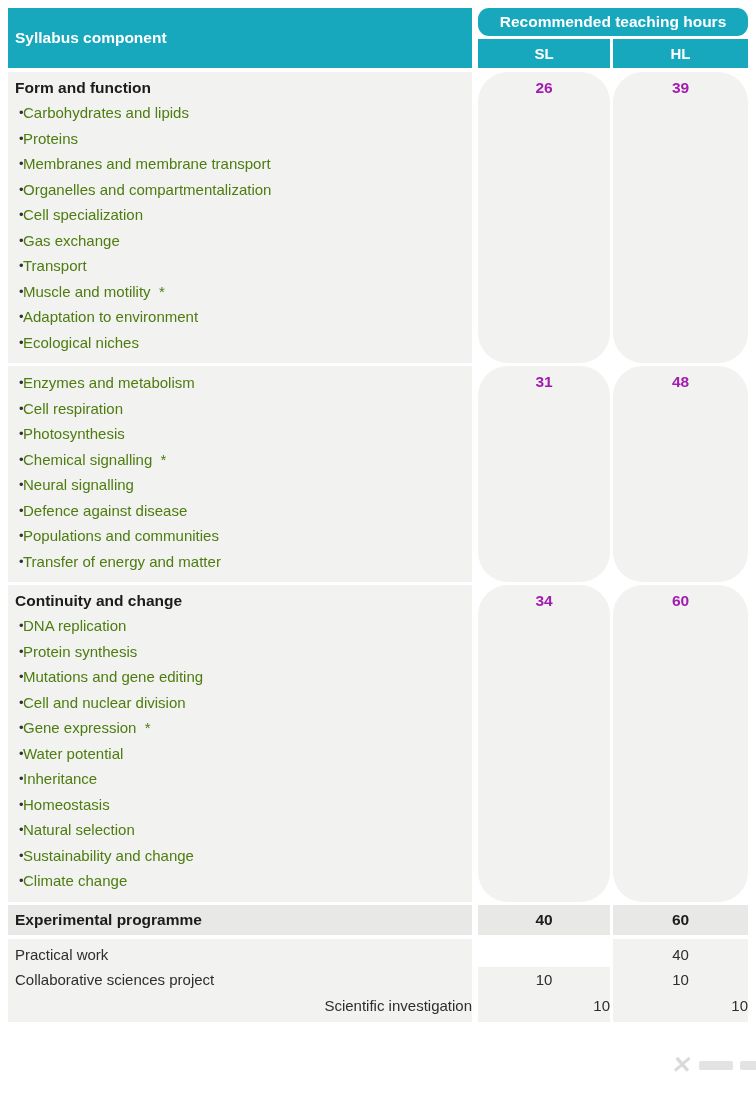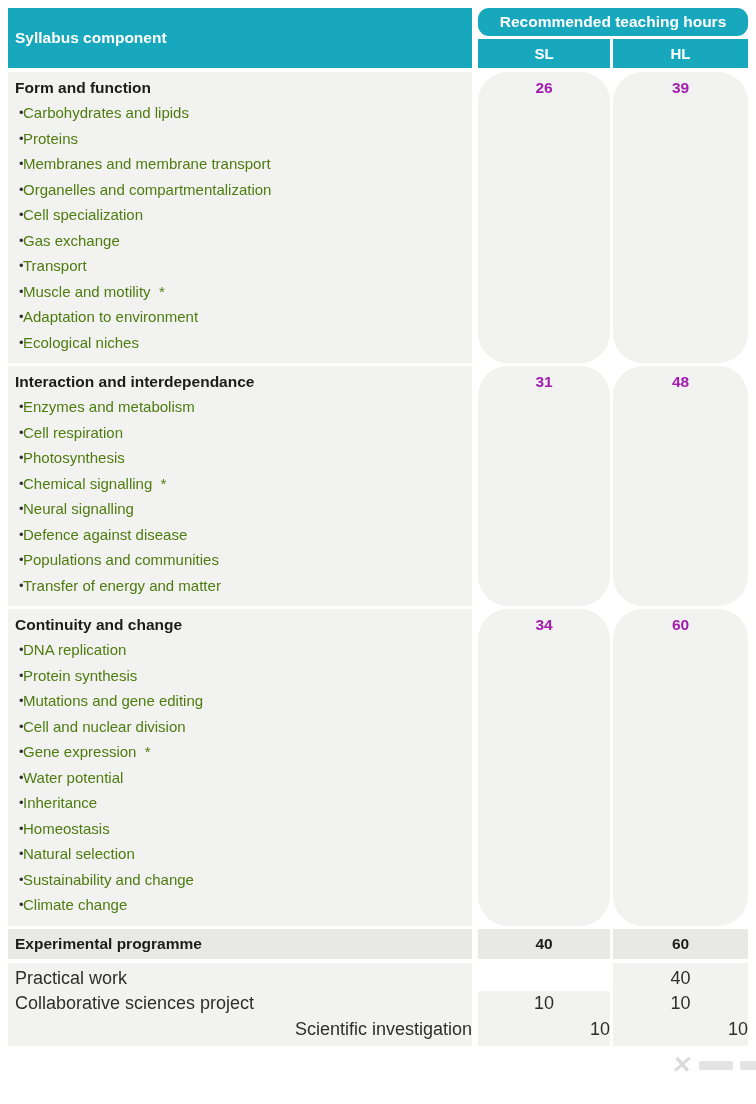--- a/index.html
+++ b/index.html
@@ -63,21 +63,21 @@
   .num-sl{grid-column:3;}
   .num-hl{grid-column:5;}
 
   
   .band{margin-bottom:4px;}
   .band .cell{background:#e8e8e7;height:30px;display:flex;align-items:center;}
   .band .label{grid-column:1;padding-left:7px;font-size:15.5px;font-weight:bold;color:#1c1c1a;}
   .band .num{justify-content:center;font-size:15.5px;font-weight:bold;color:#1c1c1a;}
 
   
-  .subrows .cell{background:#f2f2f1;line-height:25.5px;font-size:18px;color:#2e2e2c;}
+  .subrows .cell{background:#f2f2f1;line-height:25.5px;font-size:15px;color:#2e2e2c;}
   .subrows .label{padding-left:7px;}
   .subrows .num{text-align:center;}
   .subrows .r0{grid-row:1;} .subrows .r1{grid-row:2;} .subrows .r2{grid-row:3;text-align:right;}
   .subrows .pt{padding-top:3px;}
   .subrows .pb{padding-bottom:4px;}
 
   
   .footnote{
     position:absolute;left:8px;top:1129px;
     font-size:15.5px;color:#1e1e1c;
@@ -125,21 +125,20 @@
             <li>Adaptation to environment</li>
             <li>Ecological niches</li>
           </ul>
       </div>
       <div class="num num-sl">26</div>
       <div class="num num-hl">39</div>
     </div>
 
     <div class="grid5 section">
       <div class="comp">
-        <div class="sec-title">Interaction and interdependance</div>
         <ul class="topics">
             <li>Enzymes and metabolism</li>
             <li>Cell respiration</li>
             <li>Photosynthesis</li>
             <li>Chemical signalling&nbsp;&nbsp;*</li>
             <li>Neural signalling</li>
             <li>Defence against disease</li>
             <li>Populations and communities</li>
             <li>Transfer of energy and matter</li>
           </ul>

